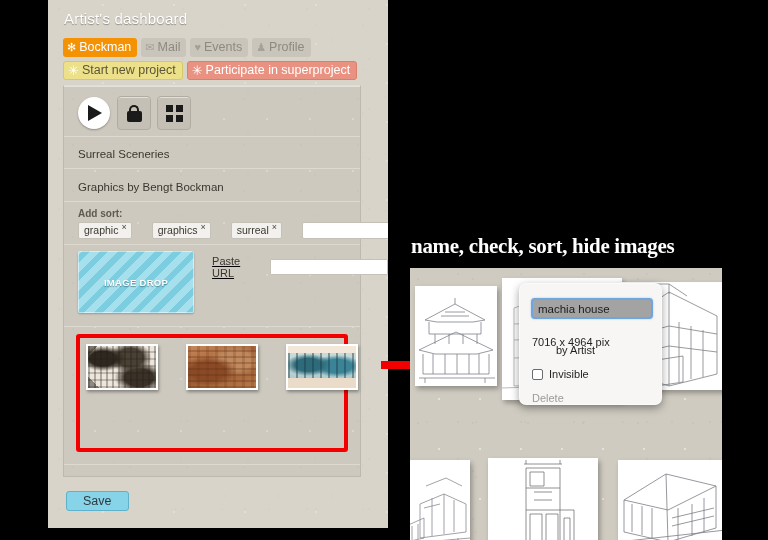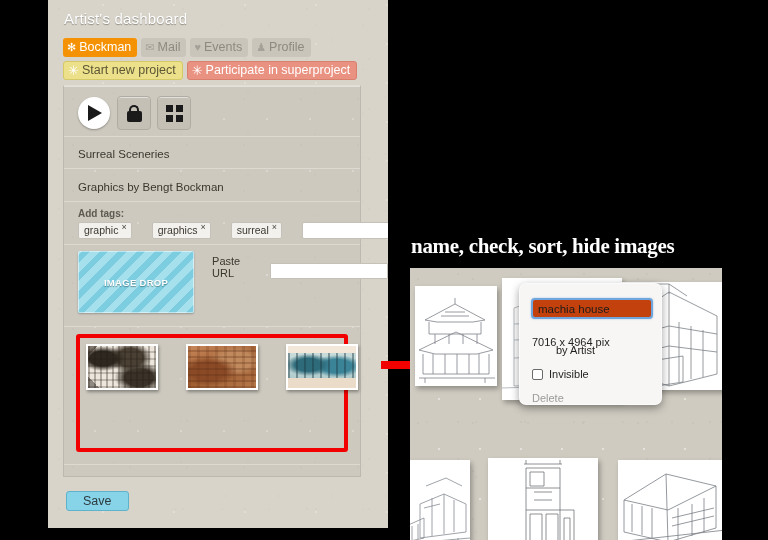--- a/index.html
+++ b/index.html
@@ -223,21 +223,21 @@
 
   
   #popup {
     position: absolute; left: 109px; top: 15px; width: 143px; height: 122px;
     background: #f7f6f4; border-radius: 7px;
     box-shadow: 0 3px 9px rgba(0,0,0,.38);
     border: 1px solid rgba(255,255,255,.6);
   }
   #name-input {
     position: absolute; left: 11px; top: 14px; width: 122px; height: 21px;
-    background: #c2410c; border: 2px solid #6fa6dd; border-radius: 4px;
+    background: #a3a3a3; border: 2px solid #6fa6dd; border-radius: 4px;
     box-shadow: 0 0 2px rgba(90,150,220,.55);
     font-size: 11.5px; color: #1b1b1b; padding: 0 5px; line-height: 17px;
     font-family: "Liberation Sans", sans-serif;
   }
   .pinfo { position: absolute; left: 12px; font-size: 11px; color: #1f1f1f; }
   #pdim { top: 52px; }
   #pby { top: 60px; padding-left: 24px; }
   #pinvis-row { position: absolute; left: 12px; top: 84px; display: flex; align-items: center; gap: 6px; }
   #pcheck {
     width: 11px; height: 11px; background: #fff;
@@ -309,21 +309,21 @@
         </div>
       </div>
 
       <div class="divider" style="top:50px"></div>
 
       <div class="cardtext" id="proj-name">Surreal Sceneries</div>
       <div class="divider" style="top:82px"></div>
       <div class="cardtext" id="proj-author">Graphics by Bengt Bockman</div>
       <div class="divider" style="top:115px"></div>
 
-      <div id="tags-label">Add tags:</div>
+      <div id="tags-label">Add sort:</div>
       <div id="tags-row">
         <div class="tag">
           <span>graphic</span>
           <span class="x">×</span>
         </div>
         <div class="tag">
           <span>graphics</span>
           <span class="x">×</span>
         </div>
         <div class="tag">
@@ -332,21 +332,21 @@
         </div>
         <input id="tag-input" type="text" value="" style="">
       </div>
 
       <div class="divider" style="top:158px"></div>
 
       <div id="droprow">
         <div id="imagedrop">
           <span>IMAGE DROP</span>
         </div>
-        <div style="display:flex;align-items:flex-end;gap:20px;">
+        <div style="display:flex;align-items:center;gap:20px;text-decoration:underline;">
           <div id="pasteurl-label">Paste URL</div>
           <input id="pasteurl-input" type="text" value="" style="">
         </div>
       </div>
 
       <div class="divider" style="top:240px"></div>
 
       <div id="redbox"></div>
 
       <div id="thumbs">

